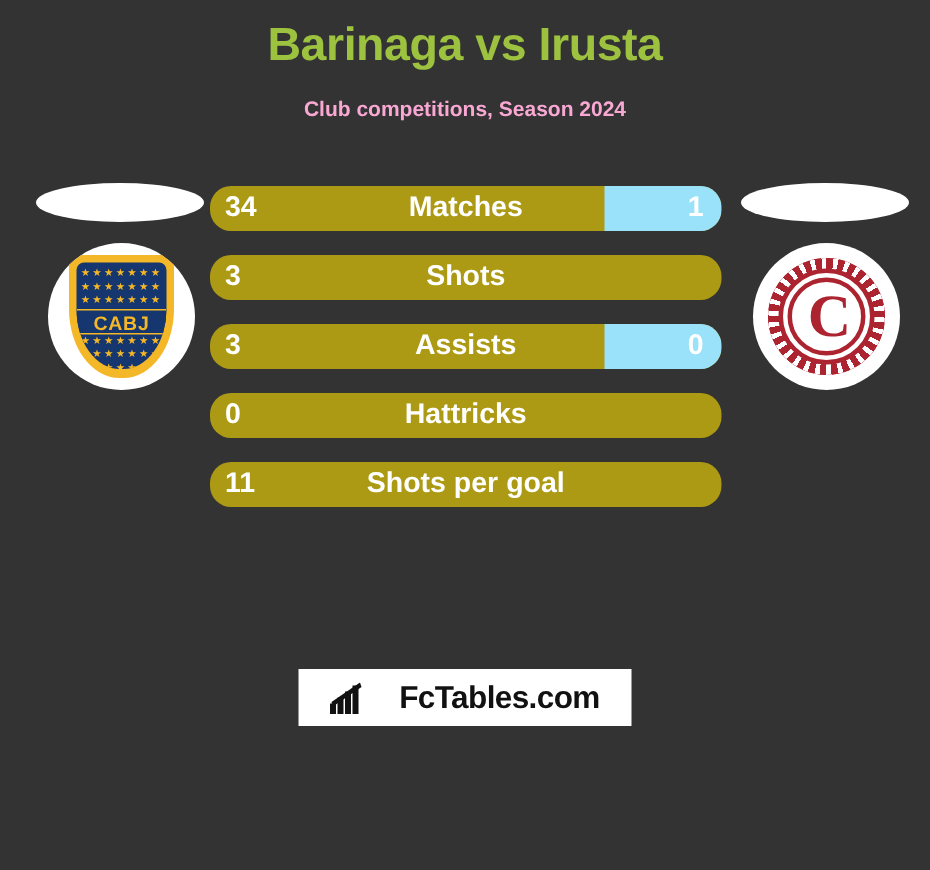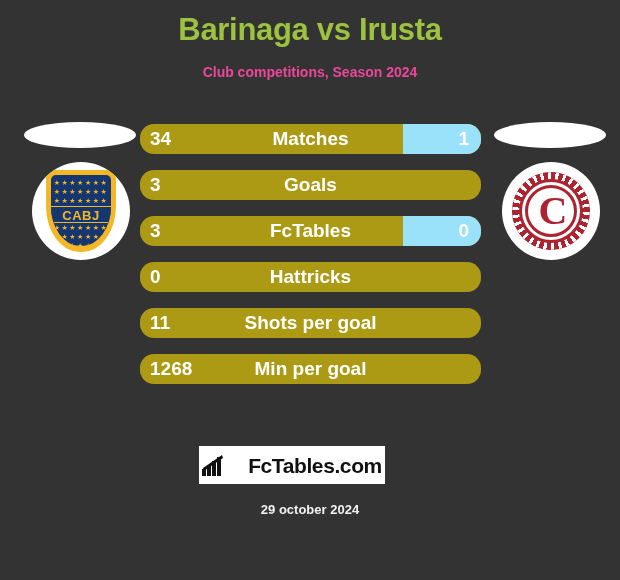--- a/index.html
+++ b/index.html
@@ -39,21 +39,21 @@
     white-space: nowrap;
   }
   .subtitle {
     position: absolute;
     top: 62px;
     left: 0;
     width: 620px;
     text-align: center;
     font-size: 14px;
     font-weight: bold;
-    color: #ec4899;
+    color: #f9a8d4;
     line-height: 20px;
     white-space: nowrap;
   }
 
   
   .badge-wrap {
     position: absolute;
     top: 120px;
     width: 120px;
     height: 150px;
@@ -222,21 +222,21 @@
     left: 0;
     width: 100%;
     text-align: center;
   }
 
   
   .brand {
     position: absolute;
     top: 446px;
     left: 199px;
-    width: 186px;
+    width: 222px;
     height: 38px;
     background: #ffffff;
     display: flex;
     align-items: center;
     justify-content: center;
     gap: 22px;
   }
   .brand-chart {
     display: block;
     width: 24px;
@@ -298,61 +298,54 @@
     <div class="stat-row">
       <div class="stat-fill-right" style="width:23%"></div>
       <div class="stat-left-val">34</div>
       <div class="stat-label">Matches</div>
       <div class="stat-right-val">1</div>
     </div>
 
     <div class="stat-row">
       <div class="stat-fill-right" style="width:0%"></div>
       <div class="stat-left-val">3</div>
-      <div class="stat-label">Goals</div>
+      <div class="stat-label">Shots</div>
       <div class="stat-right-val"></div>
     </div>
 
     <div class="stat-row">
       <div class="stat-fill-right" style="width:23%"></div>
       <div class="stat-left-val">3</div>
-      <div class="stat-label">FcTables</div>
+      <div class="stat-label">Assists</div>
       <div class="stat-right-val">0</div>
     </div>
 
     <div class="stat-row">
       <div class="stat-fill-right" style="width:0%"></div>
       <div class="stat-left-val">0</div>
       <div class="stat-label">Hattricks</div>
       <div class="stat-right-val"></div>
     </div>
 
 
     <div class="stat-row">
       <div class="stat-fill-right" style="width:0%"></div>
       <div class="stat-left-val">11</div>
       <div class="stat-label">Shots per goal</div>
       <div class="stat-right-val"></div>
     </div>
 
-    <div class="stat-row">
-      <div class="stat-fill-right" style="width:0%"></div>
-      <div class="stat-left-val">1268</div>
-      <div class="stat-label">Min per goal</div>
-      <div class="stat-right-val"></div>
-    </div>
 
   </div>
 
   <div class="brand">
     <svg class="brand-chart" viewBox="0 0 24 21">
       <rect x="0" y="14" width="4" height="7" fill="#111111"></rect>
       <rect x="5" y="10" width="4" height="11" fill="#111111"></rect>
       <rect x="10" y="6" width="4" height="15" fill="#111111"></rect>
       <rect x="15" y="2" width="4" height="19" fill="#111111"></rect>
       <path d="M1 13 L20 0 L21 3 L2 16 Z" fill="#111111"></path>
     </svg>
     <span class="brand-text">FcTables.com</span>
   </div>
 
-  <div class="date">29 october 2024</div>
 
 </div>
 
 </body></html>

